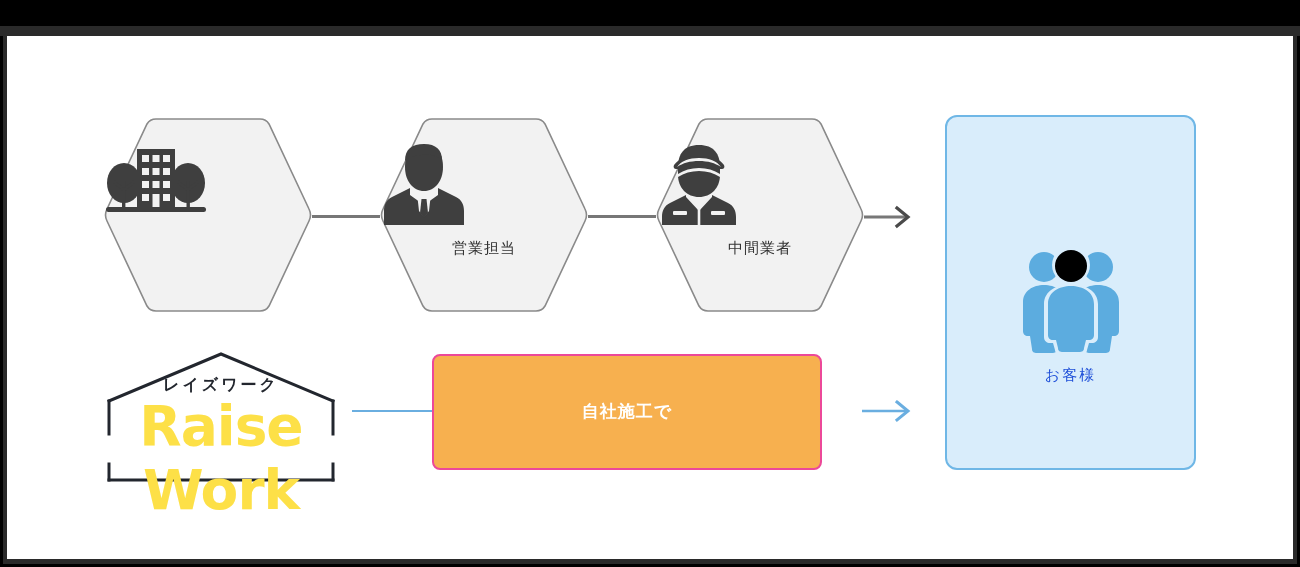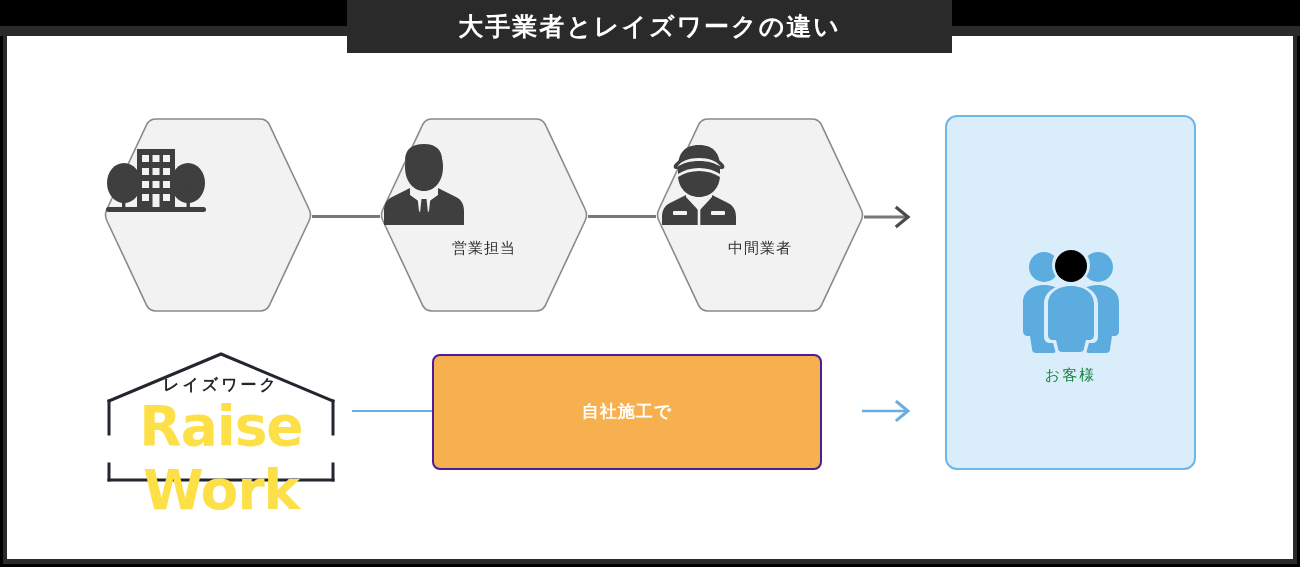--- a/index.html
+++ b/index.html
@@ -64,60 +64,57 @@
 
   
   .cust-card{
     position:absolute;left:945px;top:79px;width:251px;height:355px;
     background:#d9edfb;border:2px solid #6fb7e6;border-radius:12px;
     box-sizing:border-box;
   }
   .cust-icon{position:absolute;left:0;right:0;top:128px;display:flex;justify-content:center;}
   .cust-label{
     position:absolute;left:0;right:0;top:249px;text-align:center;
-    font-size:15px;color:#15803d;letter-spacing:2px;
+    font-size:15px;color:#1d4ed8;letter-spacing:2px;
   }
 
   
   .logo{position:absolute;left:97px;top:310px;width:248px;height:142px;}
   .logo svg{position:absolute;left:0;top:0;}
   .logo-kana{
     position:absolute;left:0;right:0;top:29px;text-align:center;
     font-size:16px;letter-spacing:3px;color:#22262e;font-weight:600;
   }
   .logo-main{
     position:absolute;left:0;right:0;top:48px;text-align:center;
     font-size:55px;font-weight:bold;color:#fde047;letter-spacing:-1px;
     font-family:"DejaVu Sans",sans-serif;
   }
 
   
   .orange-box{
     position:absolute;left:432px;top:318px;width:390px;height:116px;
-    background:#f7b04f;border:2px solid #4c1d95;border-radius:8px;
+    background:#f7b04f;border:2px solid #ec4899;border-radius:8px;
     box-sizing:border-box;
     display:flex;flex-direction:column;align-items:center;justify-content:center;
   }
   .orange-line{
     color:#ffffff;font-size:17px;font-weight:bold;letter-spacing:1px;line-height:1.95;
   }
 </style>
 </head>
 <body>
 
 <div id="root">
 
   <div class="top-black"></div>
   <div class="frame-band"></div>
 
   <div class="card"></div>
 
-  <div class="title-badge">
-    <span class="title-text">大手業者とレイズワークの違い</span>
-  </div>
 
   <div class="stage">
 
     <div class="conn" style="left:312px;top:179px;width:68px;"></div>
     <div class="conn" style="left:588px;top:179px;width:68px;"></div>
 
     <div class="arrow-wrap" style="left:864px;top:168px;width:50px;height:26px;">
       <svg width="50" height="26" viewBox="0 0 50 26">
         <line x1="0" y1="13" x2="42" y2="13" stroke="#777777" stroke-width="3"></line>
         <polyline points="33,4 44,13 33,22" fill="none" stroke="#4a4a4a" stroke-width="3.2" stroke-linecap="square" stroke-linejoin="miter"></polyline>

